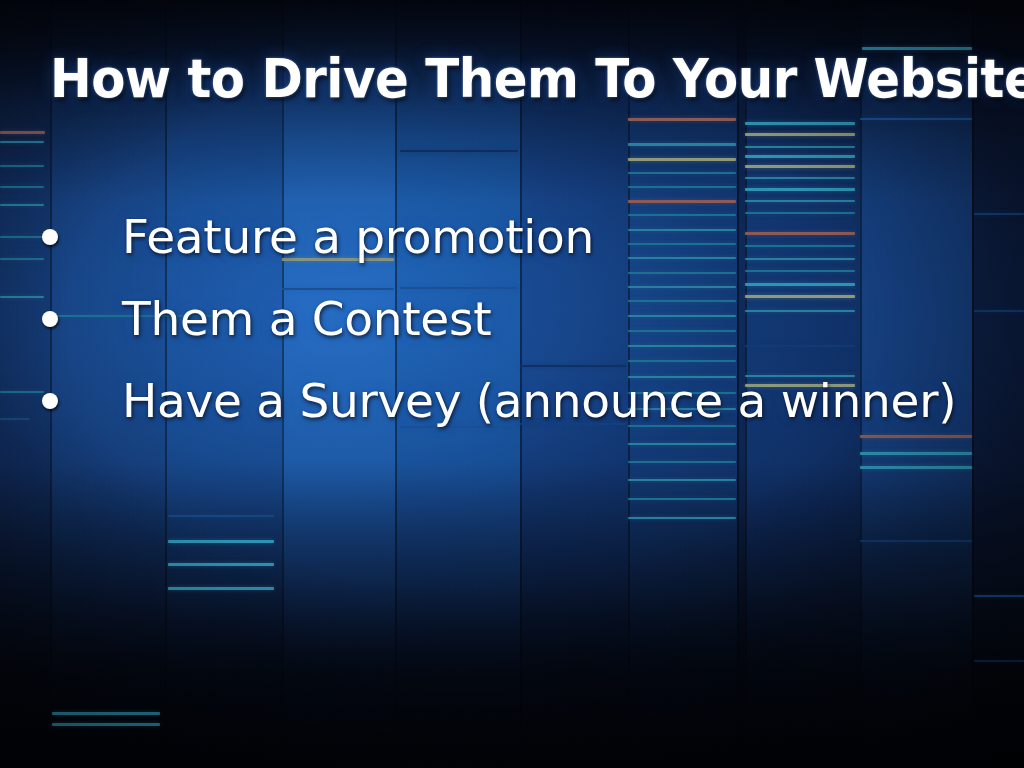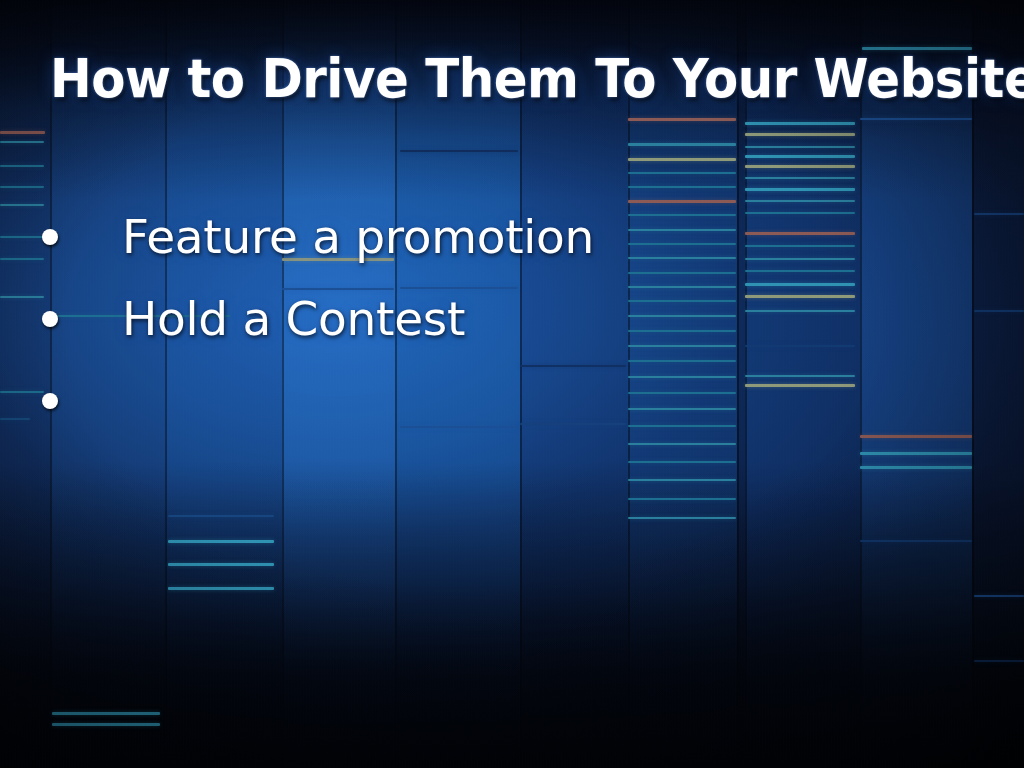--- a/index.html
+++ b/index.html
@@ -253,20 +253,21 @@
 
   <div class="title">How to Drive Them To Your Website</div>
 
   <div class="bullets" id="bullet-list">
       <div class="bullet-row">
         <span class="bullet-dot"></span>
         <span class="bullet-text">Feature a promotion</span>
       </div>
       <div class="bullet-row">
         <span class="bullet-dot"></span>
-        <span class="bullet-text">Hold a Contest</span>
+        <span class="bullet-text">Them a Contest</span>
       </div>
       <div class="bullet-row">
         <span class="bullet-dot"></span>
+        <span class="bullet-text">Have a Survey (announce a winner)</span>
       </div>
     </div>
 
 </div>
 
 </body></html>

